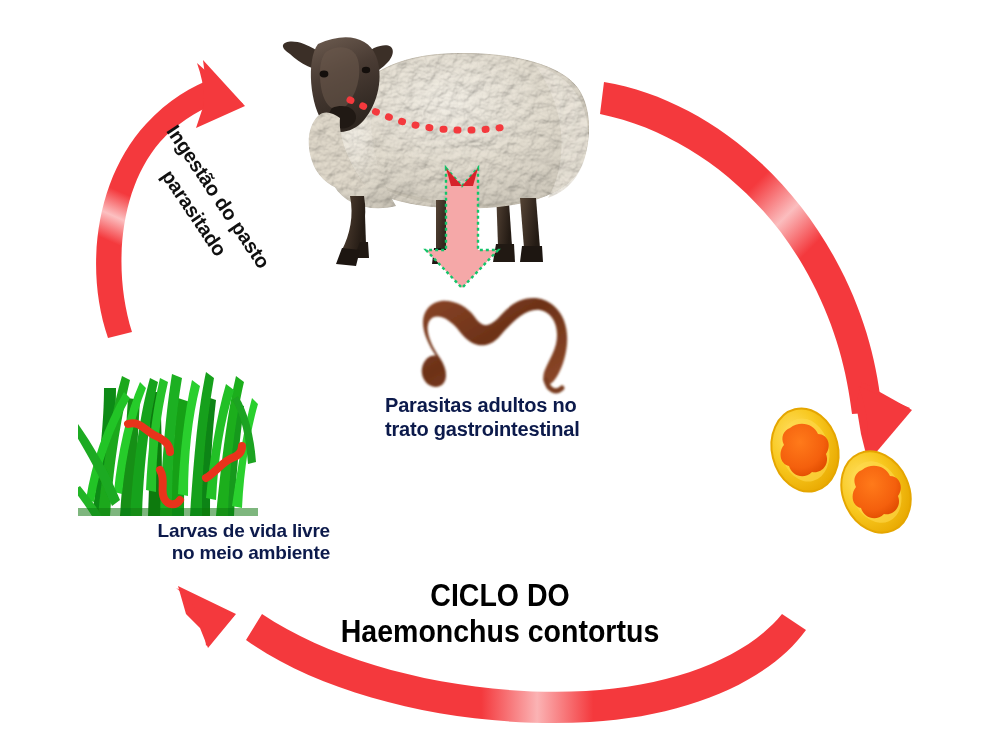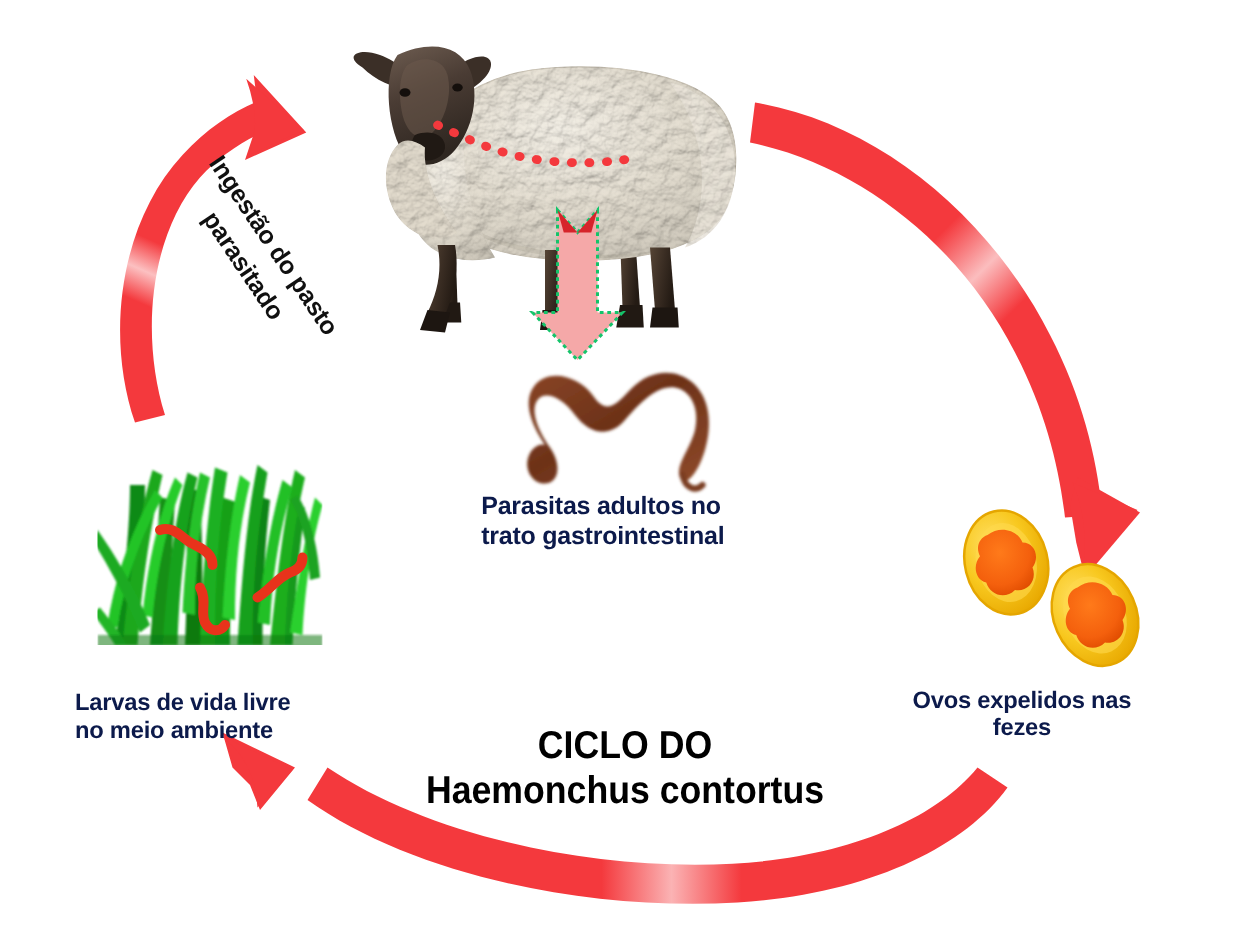--- a/index.html
+++ b/index.html
@@ -29,22 +29,22 @@
     font-family:"Liberation Sans", sans-serif;
     line-height:1.18;
     letter-spacing:-0.2px;
     white-space:pre-line;
   }
   #lbl-worm{
     left:385px; top:394px; width:270px;
     font-size:20px; text-align:left;
   }
   #lbl-larvae{
-    left:60px; top:552px; width:270px;
-    font-size:19px; text-align:left;
+    left:60px; top:520px; width:270px;
+    font-size:19px; text-align:right;
   }
   #lbl-eggs{
     left:695px; top:550px; width:245px;
     font-size:19px; text-align:center;
   }
   #lbl-ingest{
     position:absolute;
     left:86px; top:176px;
     width:240px;
     font-size:20px;
@@ -358,19 +358,17 @@
 
   <div class="lbl" id="lbl-ingest">Ingestão do pasto
 parasitado</div>
 
   <div class="lbl" id="lbl-worm">Parasitas adultos no
 trato gastrointestinal</div>
 
   <div class="lbl" id="lbl-larvae">Larvas de vida livre
 no meio ambiente</div>
 
-  <div class="lbl" id="lbl-eggs">Ovos expelidos nas
-fezes</div>
 
   <div id="title">CICLO DO
 Haemonchus contortus</div>
 
 </div>
 
 </body></html>

